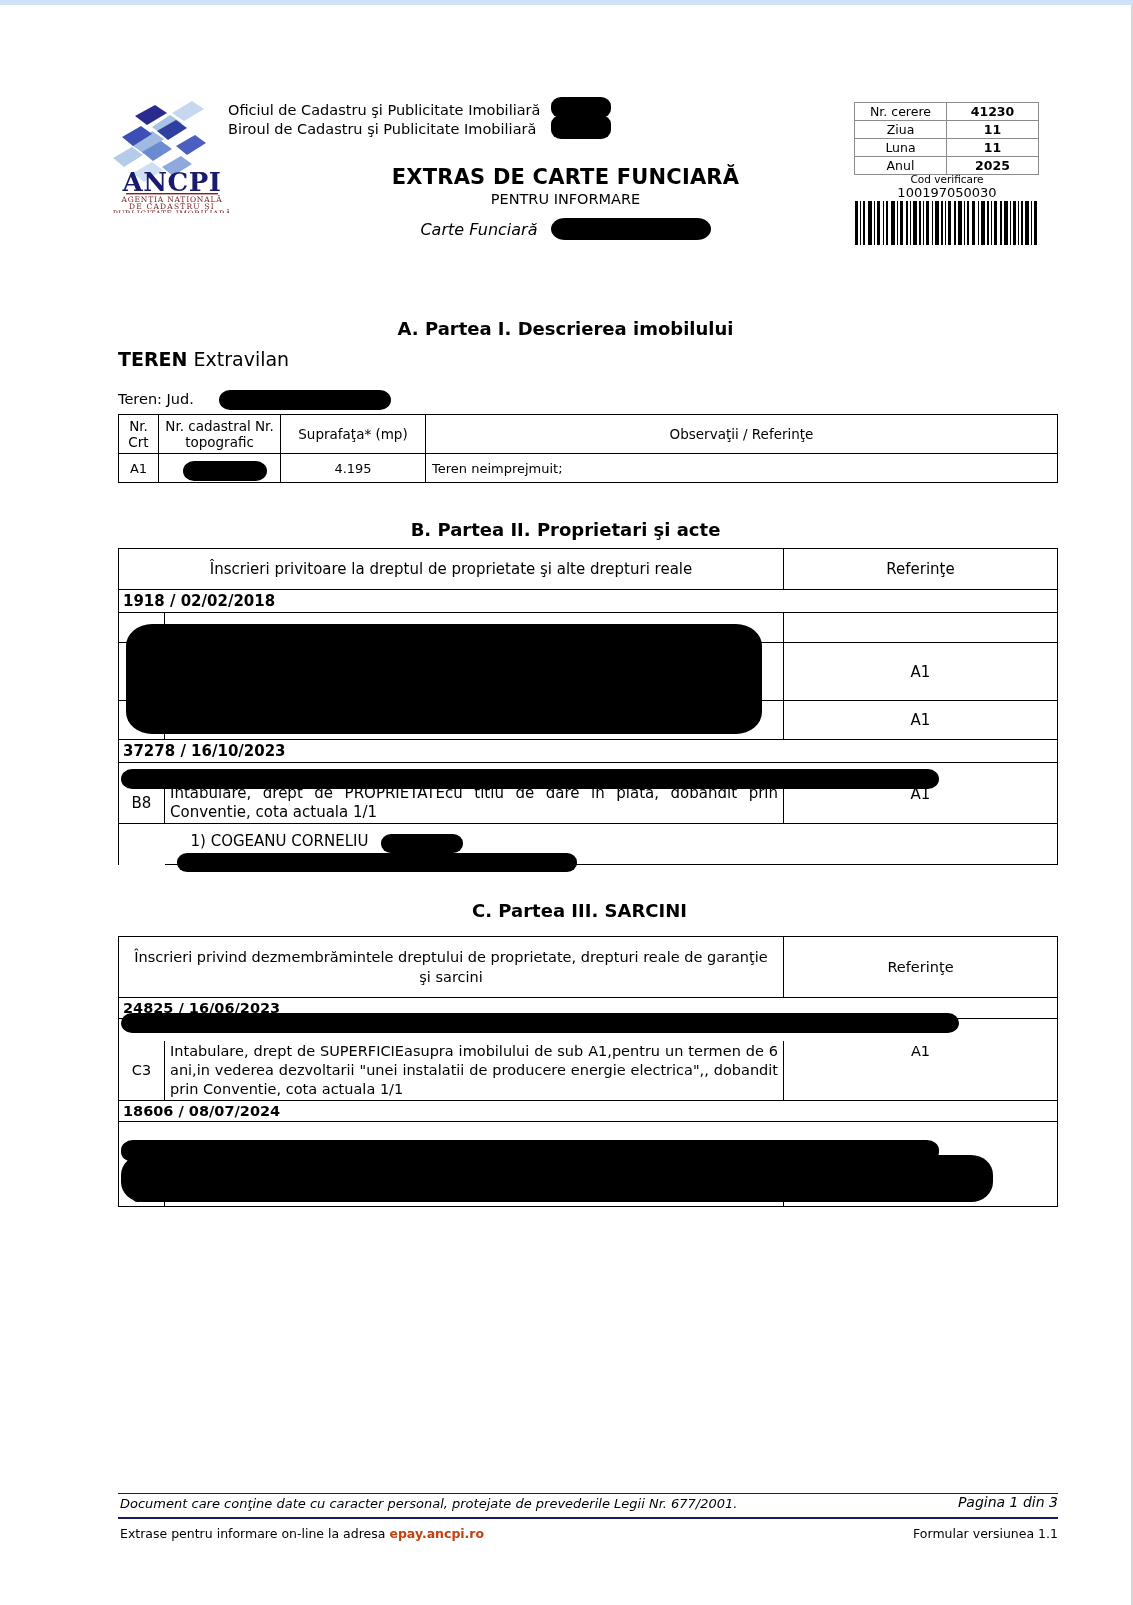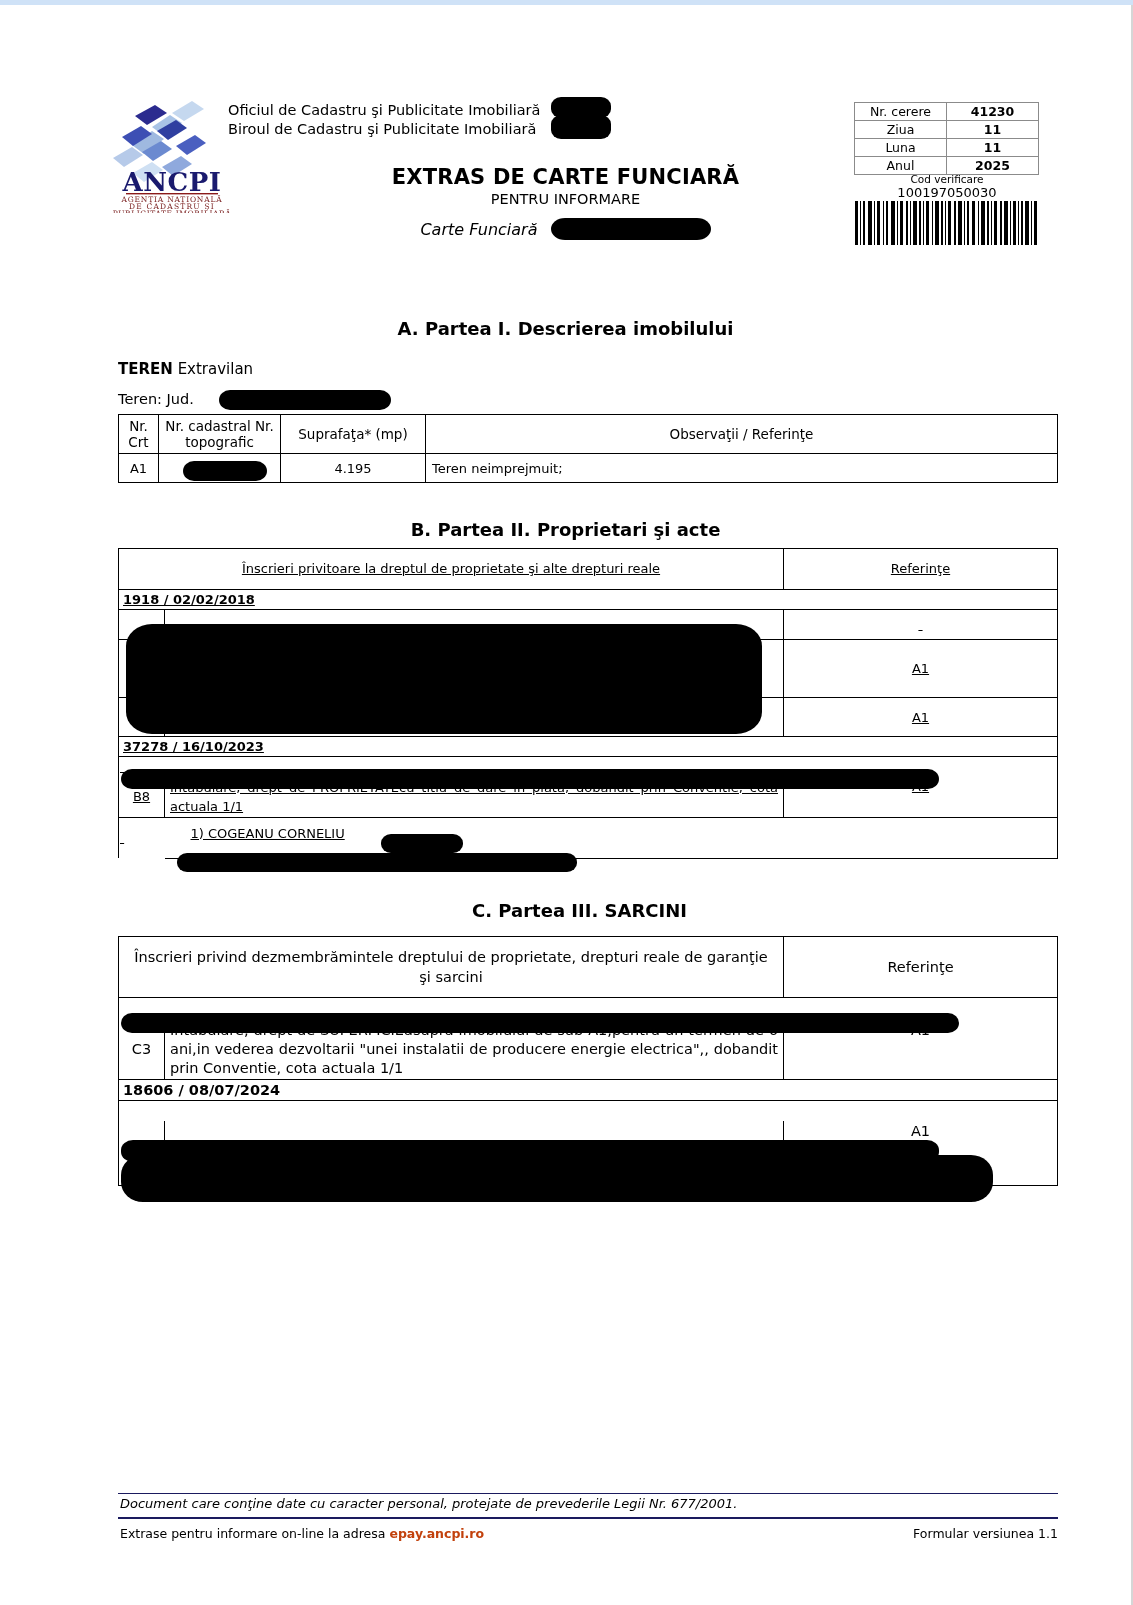--- a/index.html
+++ b/index.html
@@ -79,39 +79,39 @@
 
   
   .sec-title {
     position: absolute; left: 0; width: 1131px; text-align: center;
     font-size: 18px; font-weight: bold;
   }
   #secA { top: 313px; }
   #secB { top: 514px; }
   #secC { top: 895px; padding-left: 28px; }
 
-  .teren { position: absolute; left: 118px; top: 343px; font-size: 15px; margin-top: 12px; }
+  .teren { position: absolute; left: 118px; top: 343px; font-size: 19px; }
   .teren b { font-weight: bold; }
   .adresa { position: absolute; left: 118px; top: 386px; font-size: 14.5px; }
   .r-adresa { left: 219px; top: 385px; width: 172px; height: 20px; border-radius: 11px/10px;}
 
   
   table.doc { border-collapse: collapse; position: absolute; table-layout: fixed; }
   table.doc td, table.doc th { border: 1px solid #000; vertical-align: middle; }
 
   
   #tableA { left: 118px; top: 409px; width: 940px; }
   #tableA th { font-size: 13.5px; font-weight: normal; text-align: center; padding: 3px 2px; line-height: 16px;}
   #tableA td { font-size: 13px; text-align: center; height: 29px; }
   #tableA td.obs { text-align: left; padding-left: 6px; }
   .r-cad { left: 183px; top: 456px; width: 84px; height: 20px; border-radius: 11px/10px;}
 
   
   #tableB { left: 118px; top: 543px; width: 940px; }
-  #tableB td { font-size: 13px; text-decoration: underline; }
+  #tableB td { font-size: 15px; }
   .th-b { text-align: center; font-size: 15px; padding: 10px 8px; line-height: 20px; }
   .rowhead { font-weight: bold; font-size: 15px; padding: 2px 4px; }
   .cell-idx { width: 46px; text-align: center; font-size: 14px; }
   .cell-txt { padding: 1px 5px; font-size: 14.5px; line-height: 19px; text-align: justify; }
   .cell-ref { width: 274px; text-align: center; font-size: 14px; }
   .cell-owner { padding: 1px 5px 1px 26px; font-size: 14.5px; }
 
   
   #tableC { left: 118px; top: 931px; width: 940px; }
   #tableC td { font-size: 14.5px; }
@@ -348,20 +348,23 @@
         <col style="width:46px">
         <col>
         <col style="width:274px">
       </colgroup>
     <tbody>
       <tr>
         <td class="th-b" colspan="2">Înscrieri privind dezmembrămintele dreptului de proprietate, drepturi reale de garanţie şi sarcini</td>
         <td class="th-b">Referinţe</td>
       </tr>
       <tr>
+        <td class="rowhead" colspan="3">24825 / 16/06/2023</td>
+      </tr>
+      <tr>
         <td colspan="3" style="height:22px;border-bottom:none">&nbsp;</td>
       </tr>
       <tr>
         <td class="cell-idx" style="border-top:none">C3</td>
         <td class="cell-txt" style="border-top:none">Intabulare, drept de SUPERFICIEasupra imobilului de sub A1,pentru un termen de 6 ani,in vederea dezvoltarii "unei instalatii de producere energie electrica",, dobandit prin Conventie, cota actuala 1/1</td>
         <td class="cell-ref" style="border-top:none;vertical-align:top;padding-top:2px">A1</td>
       </tr>
       <tr>
         <td class="rowhead" colspan="3">18606 / 08/07/2024</td>
       </tr>
@@ -374,19 +377,20 @@
         <td class="cell-ref" style="border-top:none;vertical-align:top;padding-top:2px">A1</td>
       </tr>
     </tbody>
   </table>
   <div class="redact-blk r-c1"></div>
   <div class="redact-blk r-c2"></div>
   <div class="redact-blk r-c6"></div>
 
   <div class="foot-rule-top"></div>
   <div class="foot-left">Document care conţine date cu caracter personal, protejate de prevederile Legii Nr. 677/2001.</div>
+  <div class="foot-right">Pagina 1 din 3</div>
   <div class="foot-rule-bot"></div>
   <div class="sub-left">
     <span>Extrase pentru informare on-line la adresa </span><a href="#">epay.ancpi.ro</a>
   </div>
   <div class="sub-right">Formular versiunea 1.1</div>
 
 </div>
 
 </body></html>

